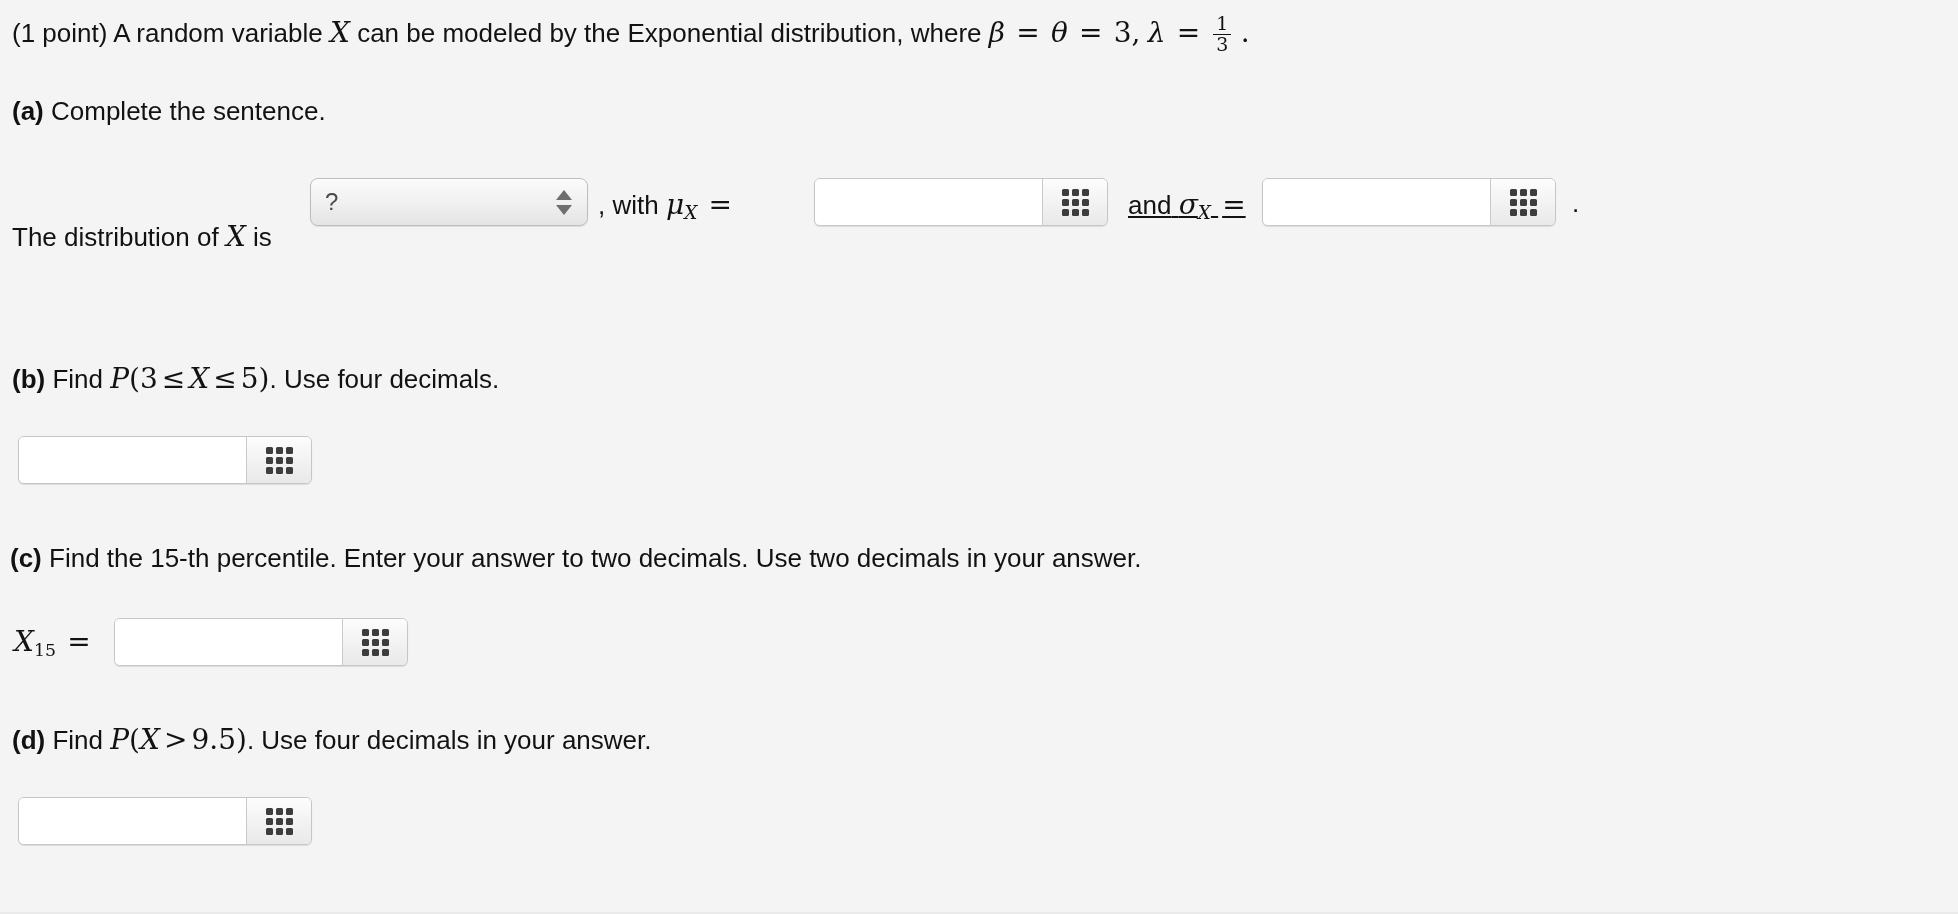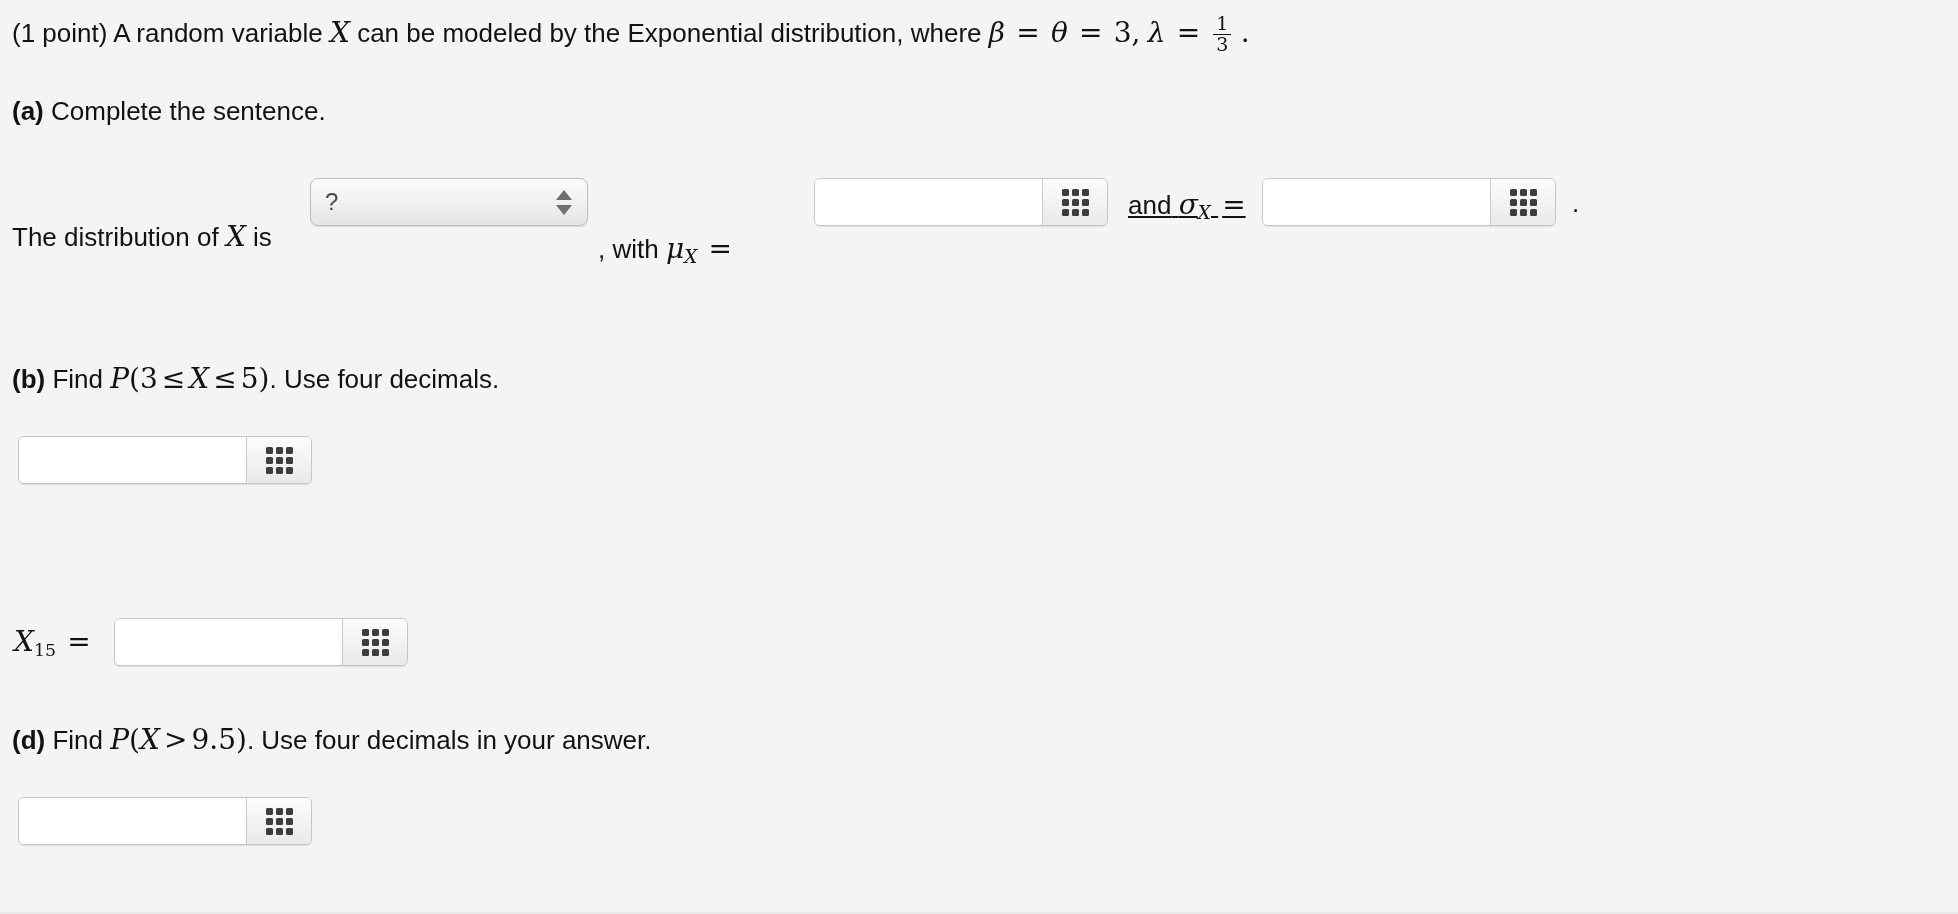--- a/index.html
+++ b/index.html
@@ -203,21 +203,21 @@
   </div>
 
   <div class="select-box" style="left:310px; top:178px; width:278px;">
     <span class="sel-value">?</span>
     <span class="stepper">
       <span class="arw-up"></span>
       <span class="arw-dn"></span>
     </span>
   </div>
 
-  <div class="line" style="left:598px; top:188px;margin-top:44px;">
+  <div class="line" style="left:598px; top:188px;">
     <span>, with</span>
     <span class="math"><span>μ</span><sub class="msub">X</sub></span>
     <span class="op">=</span>
   </div>
 
   <div class="answer-field" style="left:814px; top:178px; width:294px;">
     <input class="txt" type="text" value="" style="">
     <span class="keypad-btn">
       <span class="grid-icon">
         <i></i>
@@ -275,20 +275,24 @@
           <i></i>
           <i></i>
           <i></i>
           <i></i>
           <i></i>
           <i></i>
       </span>
     </span>
   </div>
 
+  <div class="line" style="left:10px; top:543px;">
+    <span class="bold">(c)</span>
+    <span>Find the 15-th percentile. Enter your answer to two decimals. Use two decimals in your answer.</span>
+  </div>
 
   <div class="line" style="left:14px; top:625px;">
     <span class="math"><span>X</span><sub class="msub-up">15</sub></span>
     <span class="op">=</span>
   </div>
 
   <div class="answer-field" style="left:114px; top:618px; width:294px;">
     <input class="txt" type="text" value="" style="">
     <span class="keypad-btn">
       <span class="grid-icon">

